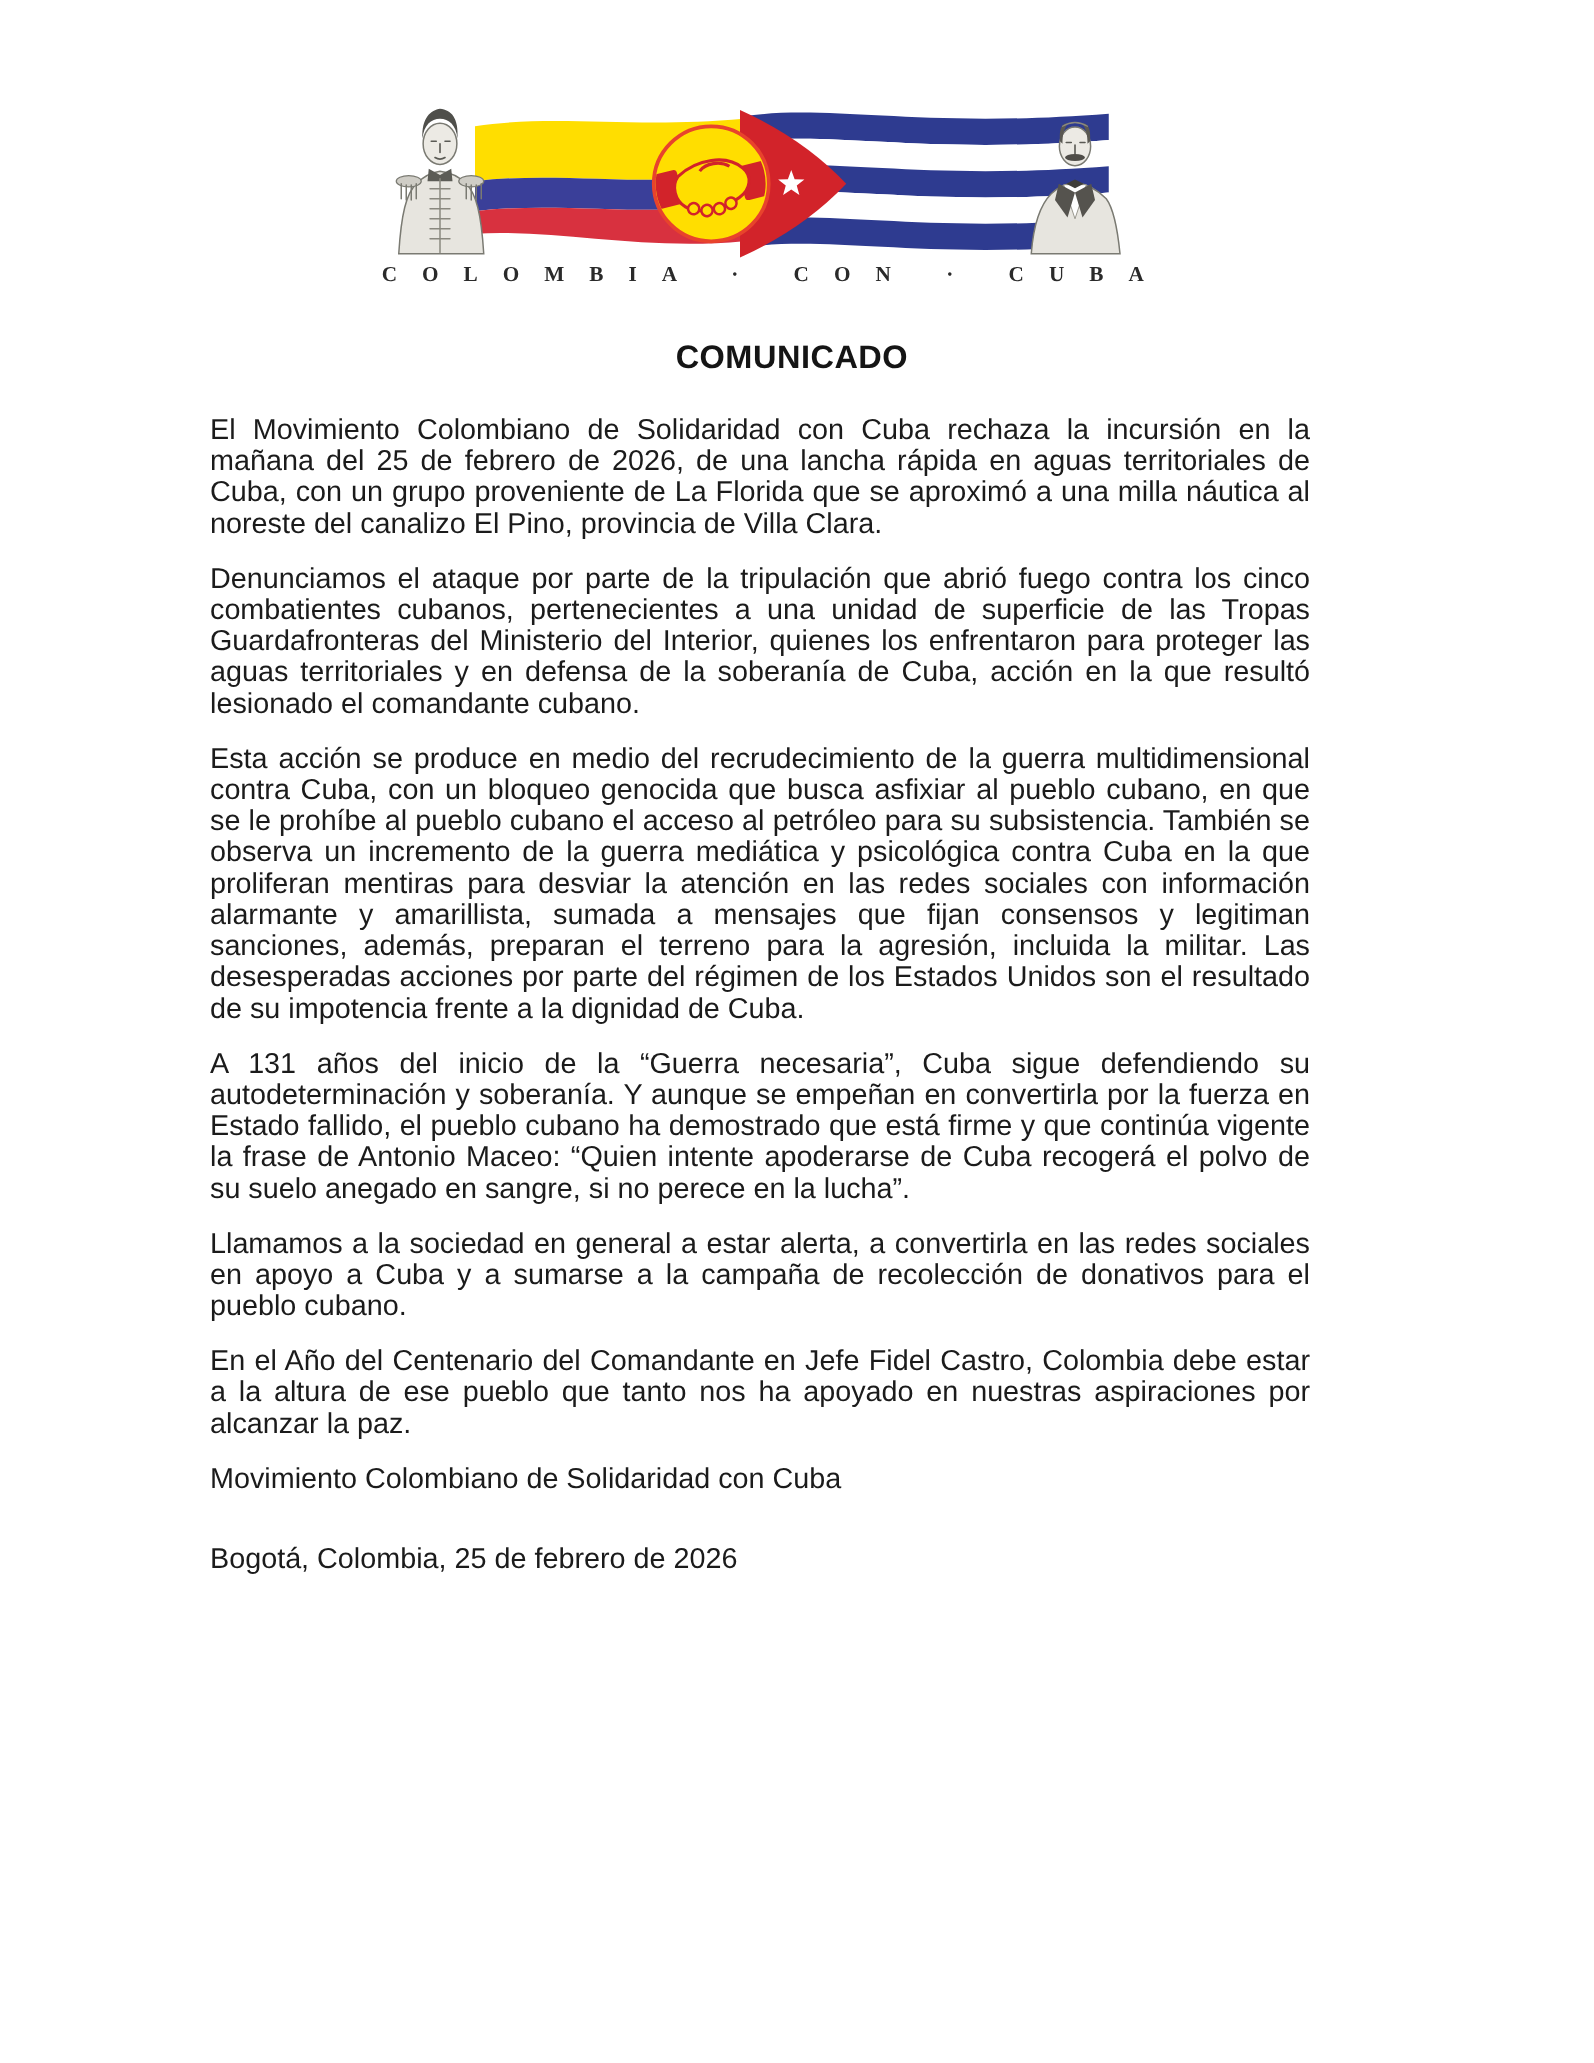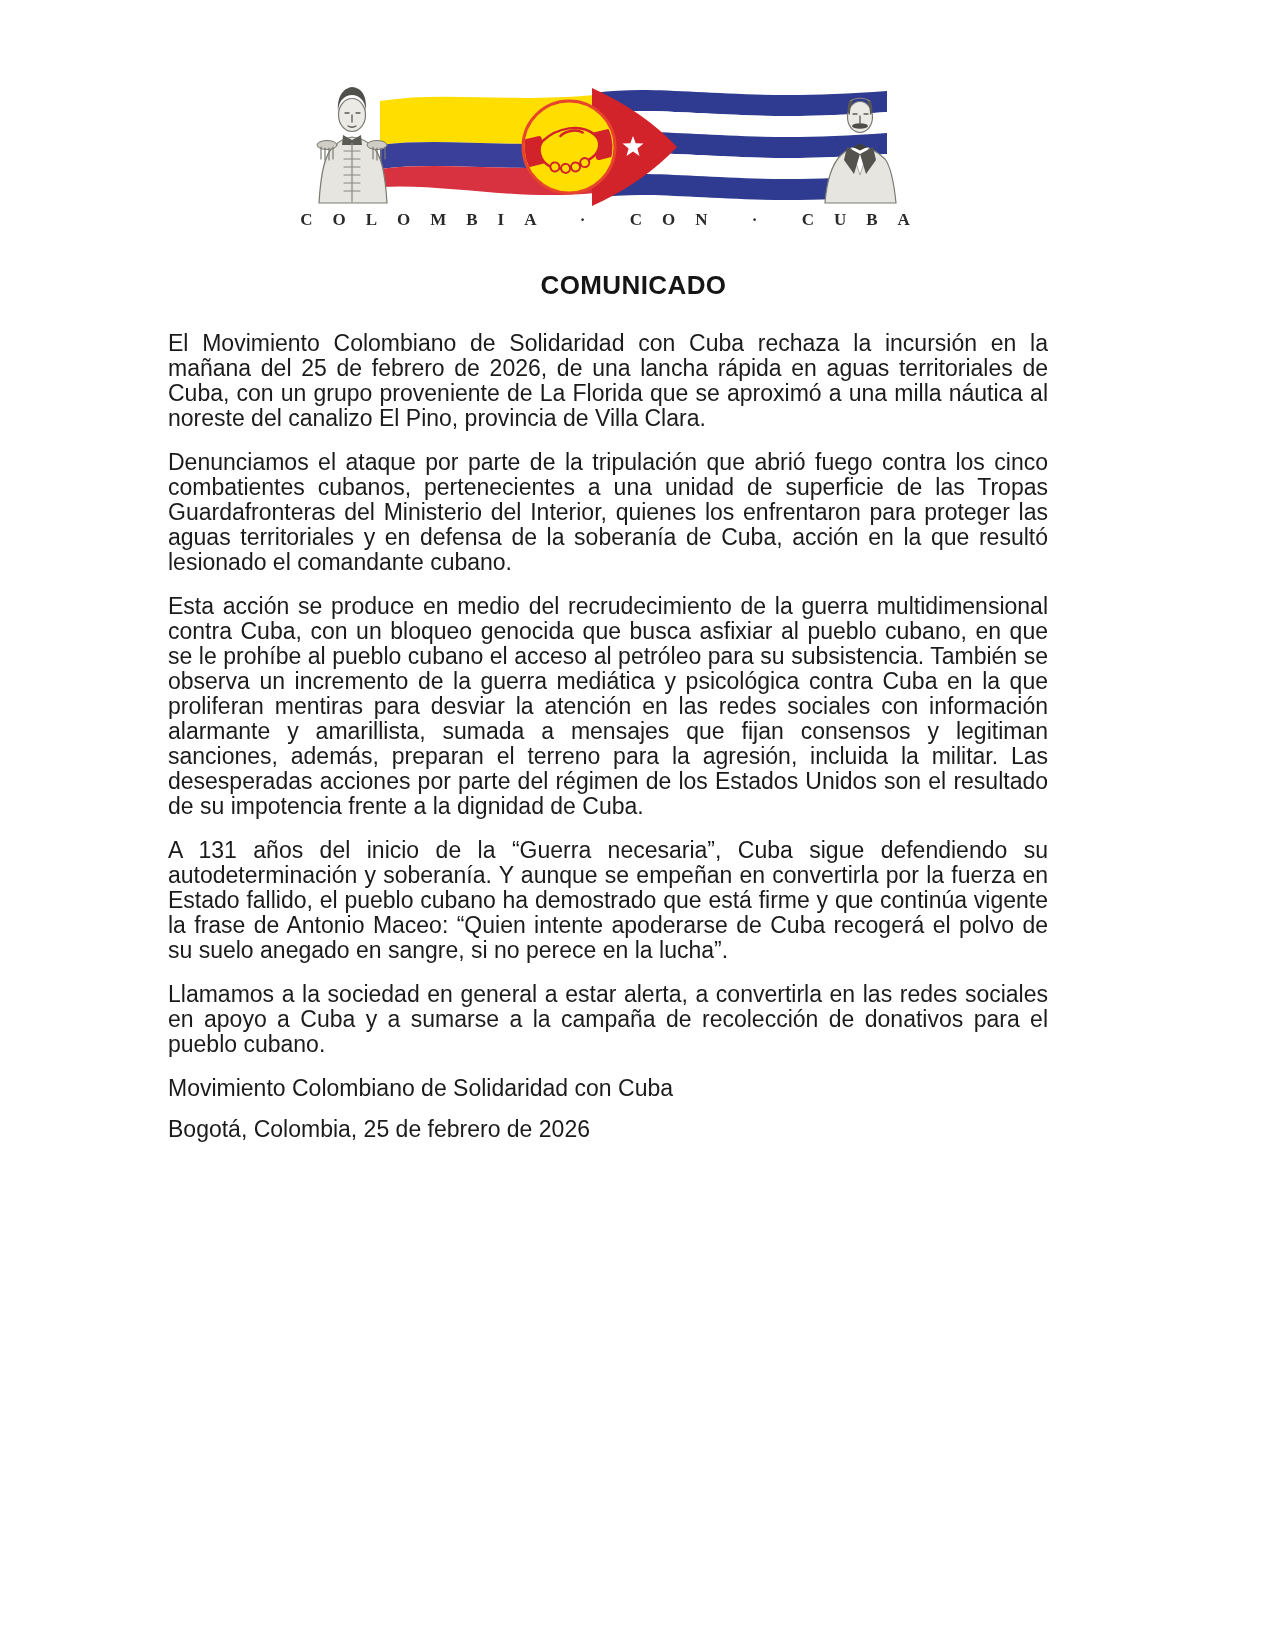--- a/index.html
+++ b/index.html
@@ -17,21 +17,21 @@
     margin: 75px 0 0 295px;
   }
   .logo-block svg { display: block; }
   .logo-caption {
     font-family: "Liberation Serif", serif;
     font-size: 17px;
     font-weight: bold;
     color: #2a2a2a;
     letter-spacing: 20px;
     white-space: nowrap;
-    text-align: center;
+    text-align: right;
     margin-top: 3px;
     margin-right: -20px; 
   }
   .doc-title {
     margin: 40px 8px 0 0;
     text-align: center;
     font-size: 26px;
     font-weight: bold;
     letter-spacing: 0.4px;
     color: #151515;
@@ -39,21 +39,21 @@
   .content {
     width: 880px;
     margin: 30px 0 0 168px;
   }
   .para {
     font-size: 23px;
     line-height: 25px;
     margin: 0 0 19px 0;
   }
   .justify { text-align: justify; text-justify: inter-word; }
-  .signature { margin-bottom: 12px; }
+  .signature { margin-bottom: 35px; }
   .footer-line {
     font-size: 23px;
     line-height: 33px;
     margin: 0;
   }
 </style>
 </head>
 <body>
 
 <div class="page">
@@ -131,17 +131,18 @@
   </div>
 
   <h1 class="doc-title">COMUNICADO</h1>
 
   <div class="content">
     <p class="para justify">El Movimiento Colombiano de Solidaridad con Cuba rechaza la incursión en la mañana del 25 de febrero de 2026, de una lancha rápida en aguas territoriales de Cuba, con un grupo proveniente de La Florida que se aproximó a una milla náutica al noreste del canalizo El Pino, provincia de Villa Clara.</p>
     <p class="para justify">Denunciamos el ataque por parte de la tripulación que abrió fuego contra los cinco combatientes cubanos, pertenecientes a una unidad de superficie de las Tropas Guardafronteras del Ministerio del Interior, quienes los enfrentaron para proteger las aguas territoriales y en defensa de la soberanía de Cuba, acción en la que resultó lesionado el comandante cubano.</p>
     <p class="para justify">Esta acción se produce en medio del recrudecimiento de la guerra multidimensional contra Cuba, con un bloqueo genocida que busca asfixiar al pueblo cubano, en que se le prohíbe al pueblo cubano el acceso al petróleo para su subsistencia. También se observa un incremento de la guerra mediática y psicológica contra Cuba en la que proliferan mentiras para desviar la atención en las redes sociales con información alarmante y amarillista, sumada a mensajes que fijan consensos y legitiman sanciones, además, preparan el terreno para la agresión, incluida la militar.  Las desesperadas acciones por parte del régimen de los Estados Unidos son el resultado de su impotencia frente a la dignidad de Cuba.</p>
     <p class="para justify">A 131 años del inicio de la “Guerra necesaria”, Cuba sigue defendiendo su autodeterminación y soberanía. Y aunque se empeñan en convertirla por la fuerza en Estado fallido, el pueblo cubano ha demostrado que está firme y que continúa vigente la frase de Antonio Maceo: “Quien intente apoderarse de Cuba recogerá el polvo de su suelo anegado en sangre, si no perece en la lucha”.</p>
     <p class="para justify">Llamamos a la sociedad en general a estar alerta, a convertirla en las redes sociales en apoyo a Cuba y a sumarse a la campaña de recolección de donativos para el pueblo cubano.</p>
+    <p class="para justify">En el Año del Centenario del Comandante en Jefe Fidel Castro, Colombia debe estar a la altura de ese pueblo que tanto nos ha apoyado en nuestras aspiraciones por alcanzar la paz.</p>
     <p class="para signature">Movimiento Colombiano de Solidaridad con Cuba</p>
     <p class="footer-line">Bogotá, Colombia, 25 de febrero de 2026</p>
   </div>
 
 </div>
 
 </body></html>

